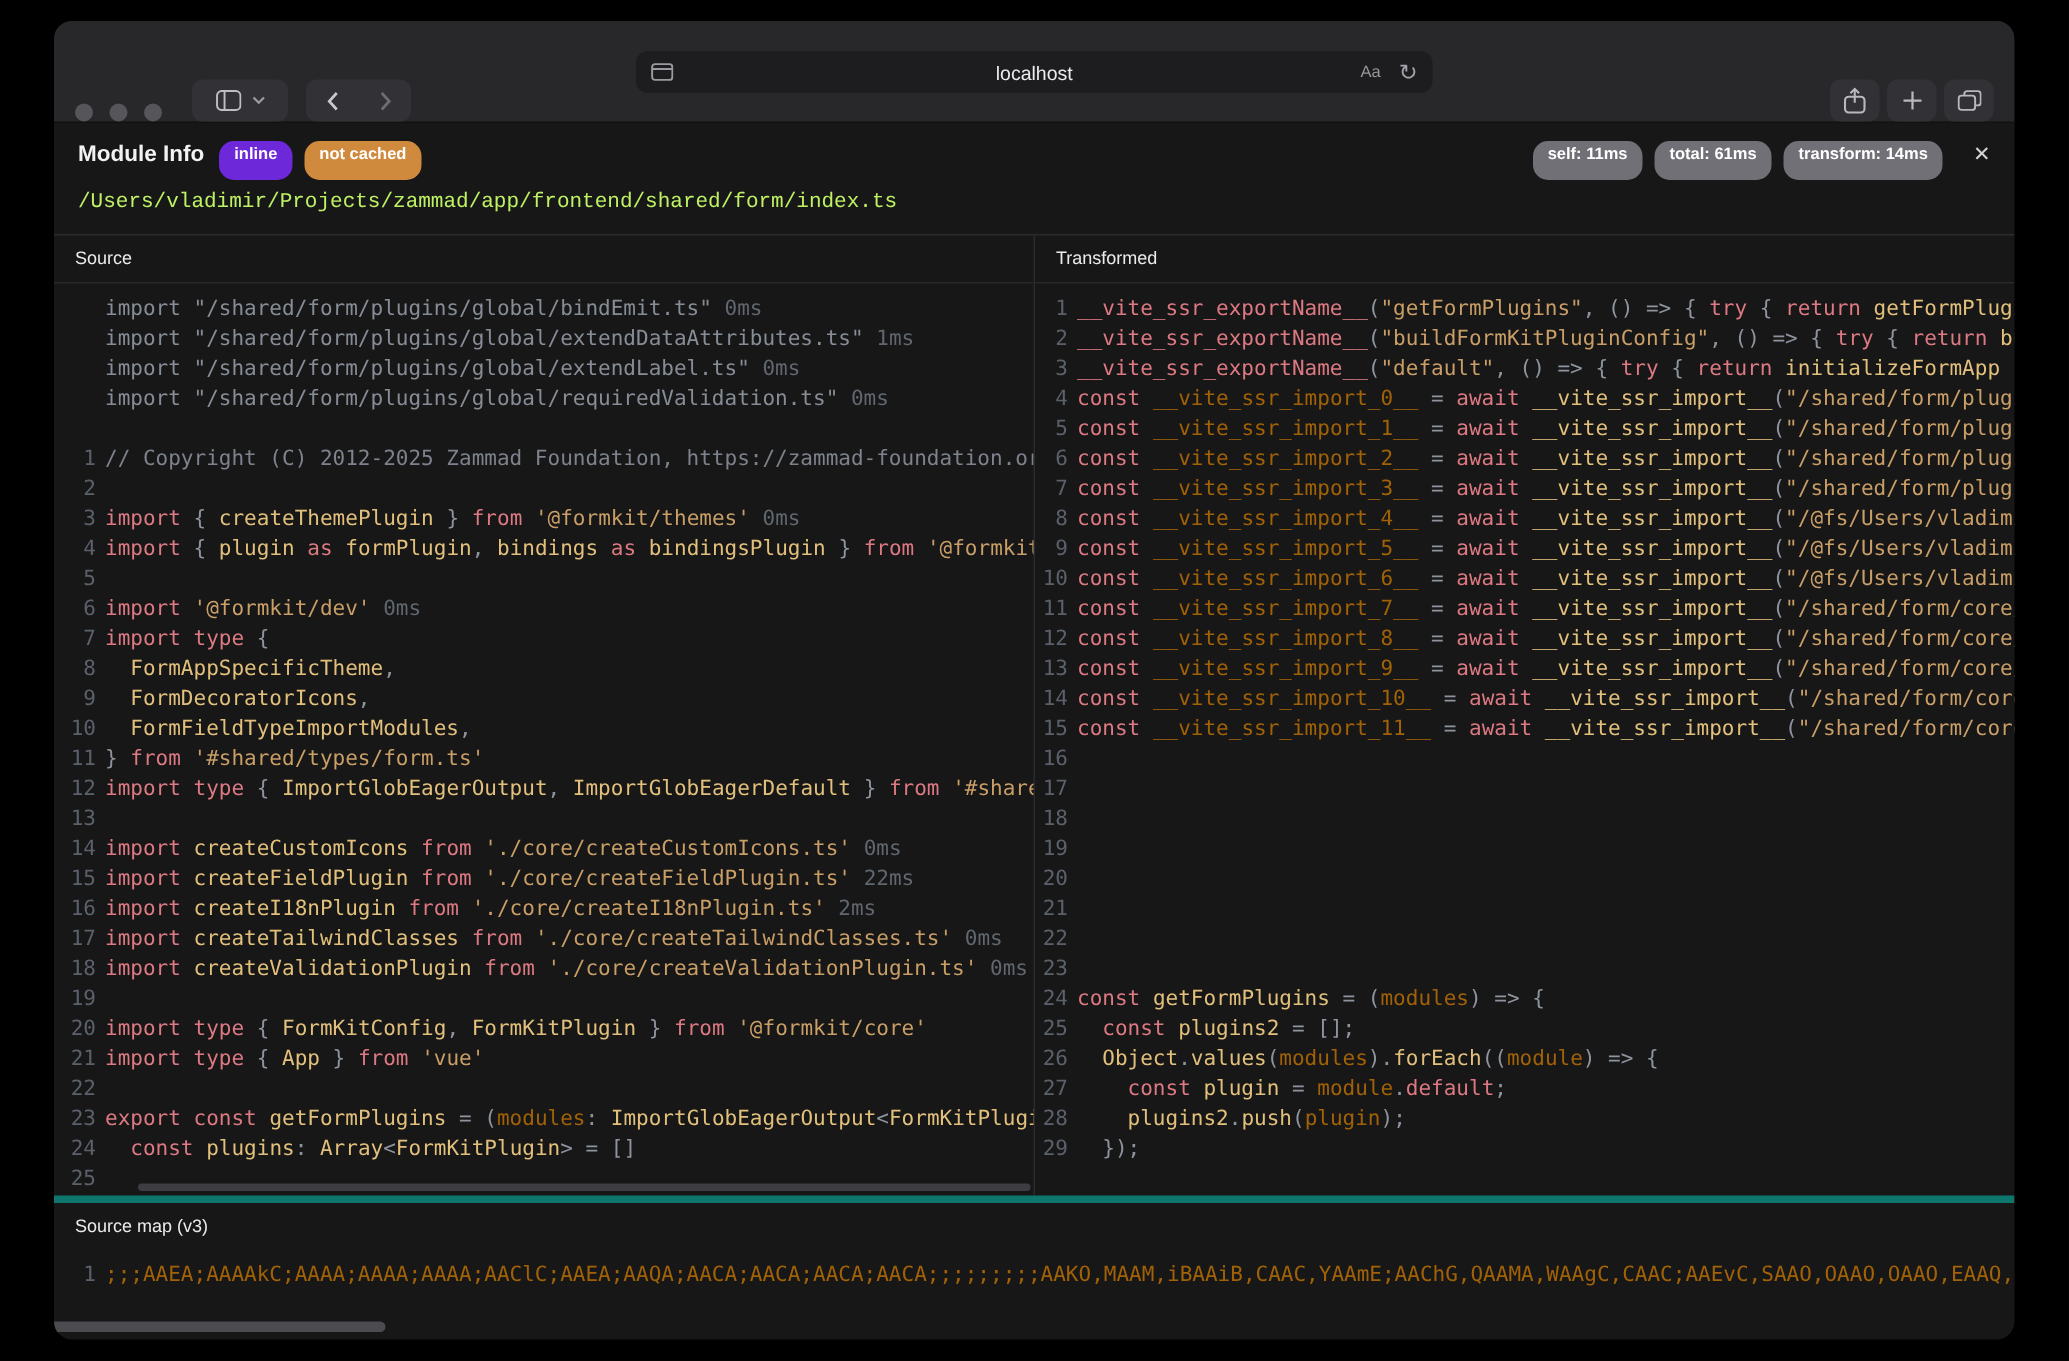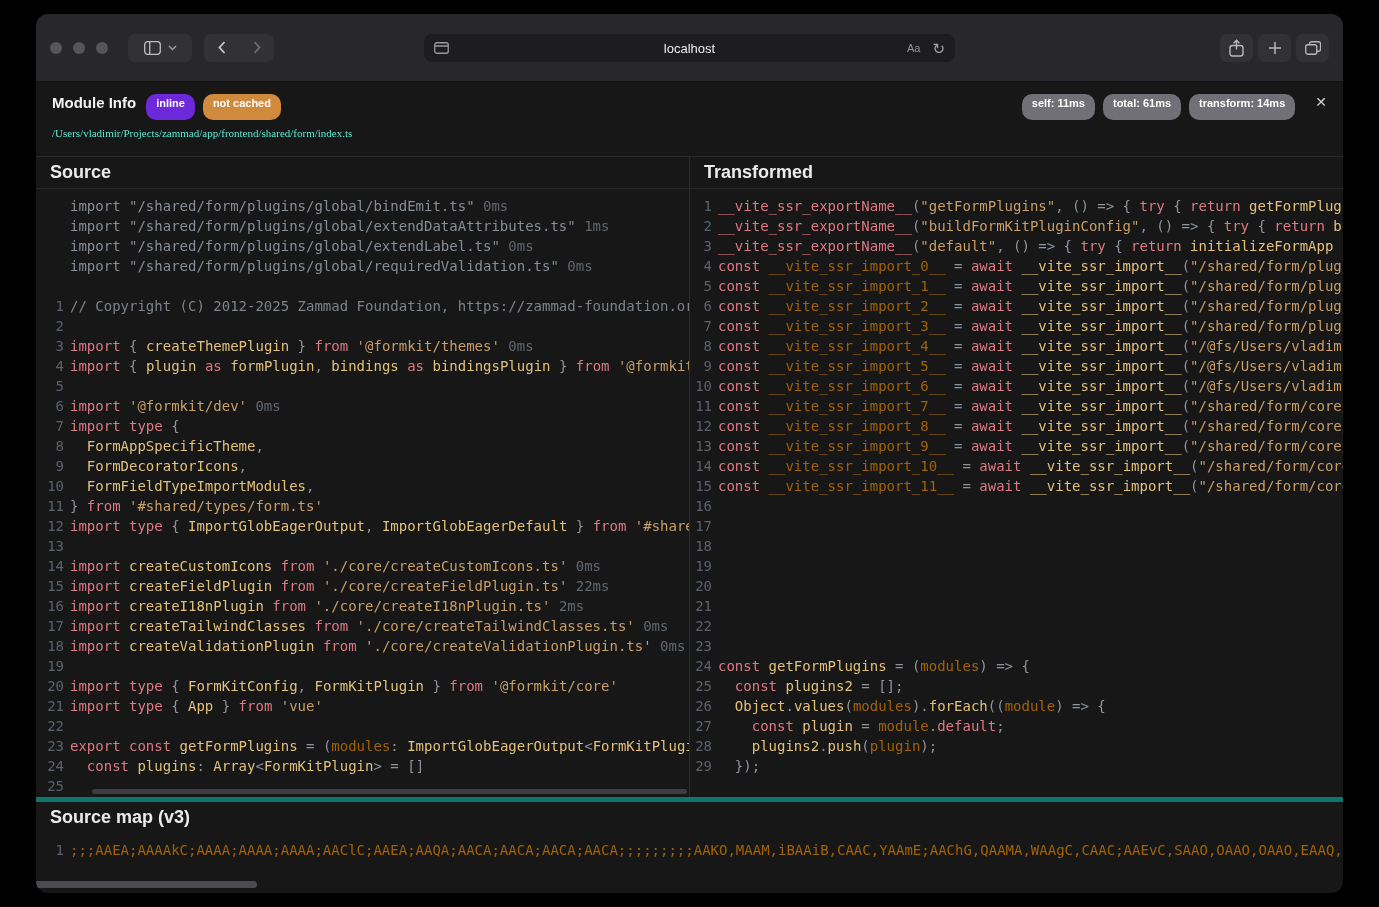--- a/index.html
+++ b/index.html
@@ -4,21 +4,21 @@
 <style>
   *{margin:0;padding:0;box-sizing:border-box}
   html,body{width:1379px;height:907px;background:#000;overflow:hidden}
   body{font-family:"Liberation Sans",sans-serif;position:relative}
 
   .window{position:absolute;left:36px;top:14px;width:1307px;height:879px;border-radius:12px;
     background:#171717;display:flex;flex-direction:column;overflow:hidden;
     box-shadow:0 30px 80px rgba(0,0,0,.8)}
 
   
-  .toolbar{flex:0 0 68px;background:#28282b;display:flex;align-items:center;padding:0 14px;position:relative;border-bottom:1px solid #111}
+  .toolbar{flex:0 0 68px;background:#28282b;display:flex;align-items:flex-end;padding:0 14px;position:relative;border-bottom:1px solid #111}
   .lights{display:flex;gap:11px;margin-right:20px;align-items:center}
   .light{width:12px;height:12px;border-radius:50%;background:#55555a;display:inline-block}
   .tbtn{height:28px;border-radius:7px;background:#323236;display:inline-flex;align-items:center;justify-content:center}
   .sidebar-btn{width:64px;gap:7px;margin-right:12px}
   .navgroup{width:70px;height:28px;border-radius:7px;background:#323236;display:inline-flex}
   .navbtn{width:35px;height:28px;display:inline-flex;align-items:center;justify-content:center}
   .urlbar{position:absolute;left:388px;top:20px;width:531px;height:28px;border-radius:8px;background:#1d1d20;display:flex;align-items:center;padding:0 10px}
   .url-text{position:absolute;left:80px;right:80px;text-align:center;font-size:13px;color:#ececee}
   .url-right{position:absolute;right:10px;display:flex;align-items:center;gap:12px}
   .translate{font-size:11px;color:#96969c}
@@ -29,28 +29,28 @@
   
   .header{flex:0 0 74px;padding:12px 16px 0;background:#171717}
   .header-row{display:flex;gap:8px;height:26px}
   .title{font-size:15px;font-weight:700;color:#f2f2f3;margin-right:2px}
   .badge{font-size:11px;font-weight:700;line-height:1;padding:4px 10px 5px;border-radius:10px;color:#fff;white-space:nowrap}
   .badge.green{background:#6d28d9}
   .badge.orange{background:#d08a3e}
   .badge.gray{background:#707076}
   .spacer{flex:1}
   .close-btn{margin-left:12px;color:#d2d2d4;font-size:14px;cursor:default}
-  .path{margin-top:7px;font-family:Liberation Serif, serif;font-size:11px;color:#5eead4;white-space:nowrap}
+  .path{margin-top:7px;font-family:Liberation Mono, monospace;font-size:14px;color:#bef264;white-space:nowrap}
 
   
   .panels{flex:1 1 auto;min-height:0;display:flex;border-top:1px solid #2b2b2e}
   .panel{display:flex;flex-direction:column;min-width:0;min-height:0}
   .panel.left{flex:0 0 654px;border-right:1px solid #2b2b2e}
   .panel.right{flex:1}
-  .phead{flex:0 0 31px;line-height:31px;padding:0 14px;font-size:18px;font-weight:700;color:#ebebec;border-bottom:1px solid #29292c}
+  .phead{flex:0 0 31px;line-height:31px;padding:0 14px;font-size:12px;font-weight:400;color:#ebebec;border-bottom:1px solid #29292c}
   .code{flex:1;min-height:0;overflow:hidden;padding-top:7px;font-family:"DejaVu Sans Mono",monospace;font-size:14px;line-height:20px;position:relative}
   .cl{display:flex;height:20px;white-space:pre}
   .ln{flex:0 0 28px;text-align:right;margin-right:6px;color:#5b616b}
   .panel.right .ln{flex:0 0 22px}
   .lc{white-space:pre}
   .tk-kw{color:#dd7983}
   .tk-fn{color:#e2c07c}
   .tk-str{color:#c99e67}
   .tk-pl{color:#a16207}
   .tk-pun{color:#8e949e}

